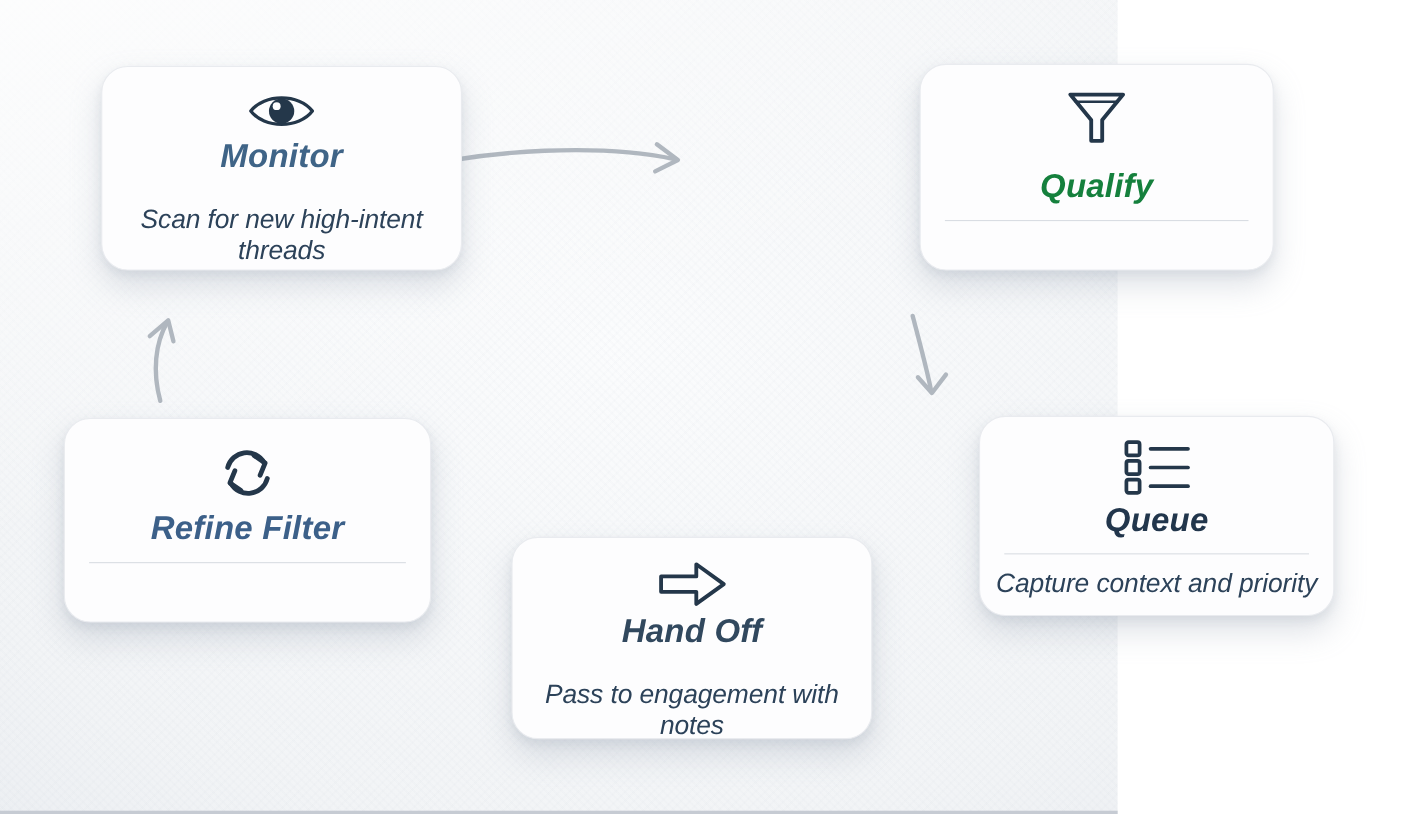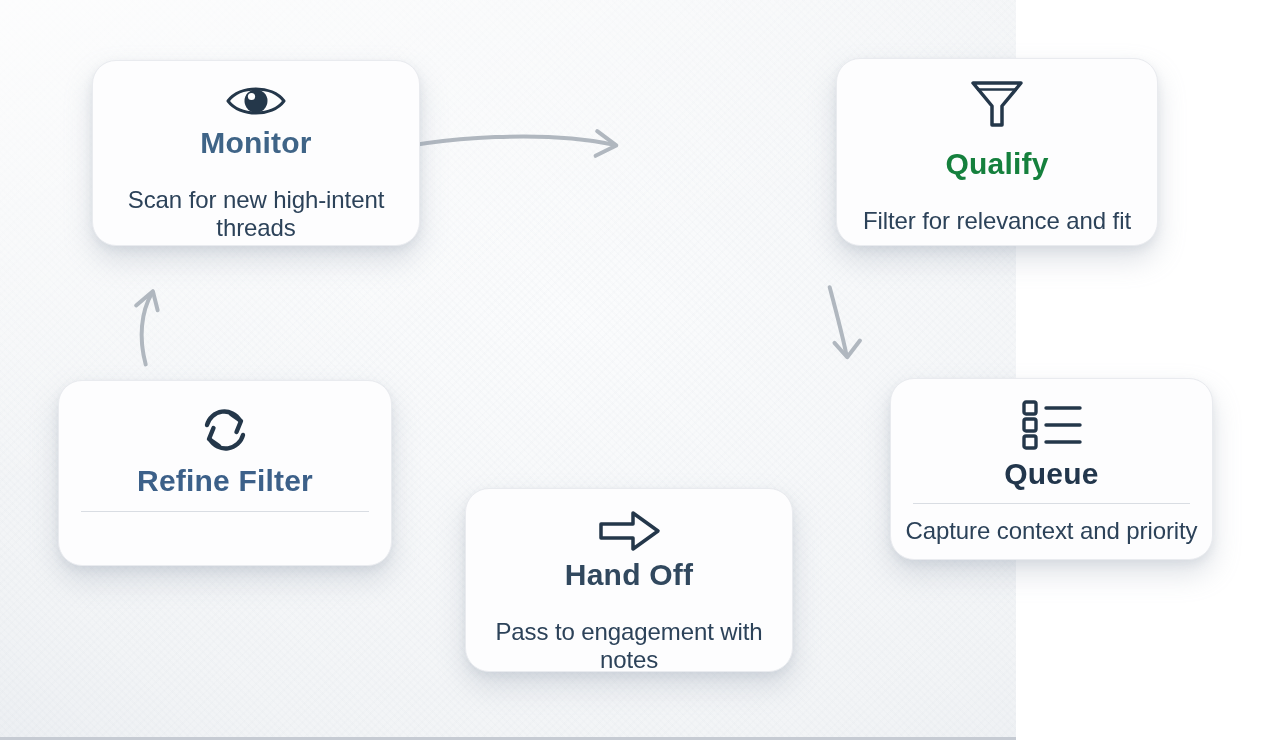--- a/index.html
+++ b/index.html
@@ -6,20 +6,21 @@
   html,body { width:1276px; height:740px; overflow:hidden; }
   body { font-family:"Liberation Sans", sans-serif; }
 
   .canvas {
     position:relative; width:1016px; height:740px;
     background:
       linear-gradient(160deg, rgba(255,255,255,0.85) 0%, rgba(255,255,255,0) 45%),
       repeating-linear-gradient(45deg, rgba(170,180,195,0.035) 0 2px, rgba(255,255,255,0) 2px 5px),
       repeating-linear-gradient(-45deg, rgba(170,180,195,0.03) 0 2px, rgba(255,255,255,0) 2px 6px),
       radial-gradient(ellipse 950px 620px at 55% 42%, #fbfcfd 0%, var(--background,#f2f4f6) 72%, #eaedf1 100%);
+    font-style: italic;
   }
   .bottom-line { position:absolute; left:0; right:0; bottom:0; height:3px; background:var(--bottom-line,#c6cbd3); }
 
   .arrows { position:absolute; inset:0; width:100%; height:100%; }
   .arrows path { fill:none; stroke:var(--arrow,#b0b7bf); stroke-width:5; stroke-linecap:round; stroke-linejoin:round; }
 
   .card {
     position:absolute; background:var(--card-bg,#fdfdfe);
     border:1px solid var(--card-border,#e9ebef); border-radius:24px;
     box-shadow:0 14px 28px rgba(150,160,175,0.30), 0 4px 8px rgba(150,160,175,0.16);
@@ -83,21 +84,20 @@
 
   <div class="card n-qualify">
     <span class="icon">
       <svg width="56" height="52" viewBox="0 0 56 52">
         <path class="st" stroke-width="3.5" d="M4,4 H52 L33,27 V46 H23 V27 Z"></path>
         <path class="st" stroke-width="2.4" d="M9,10.5 H47"></path>
       </svg>
     </span>
     <h2 class="title" style="color: #15803d; margin-top: 16px;">Qualify</h2>
     <div class="divider"></div>
-    <p class="subtitle">Filter for relevance and fit</p>
   </div>
 
   <div class="card n-hand-off">
     <span class="icon">
       <svg width="64" height="44" viewBox="0 0 64 44">
         <path class="st" stroke-width="3.5" d="M4,15 H36 V4 L61,22 L36,40 V29 H4 Z"></path>
       </svg>
     </span>
     <h2 class="title" style="color: rgb(49, 72, 94);">Hand Off</h2>
     <div class="divider"></div>

